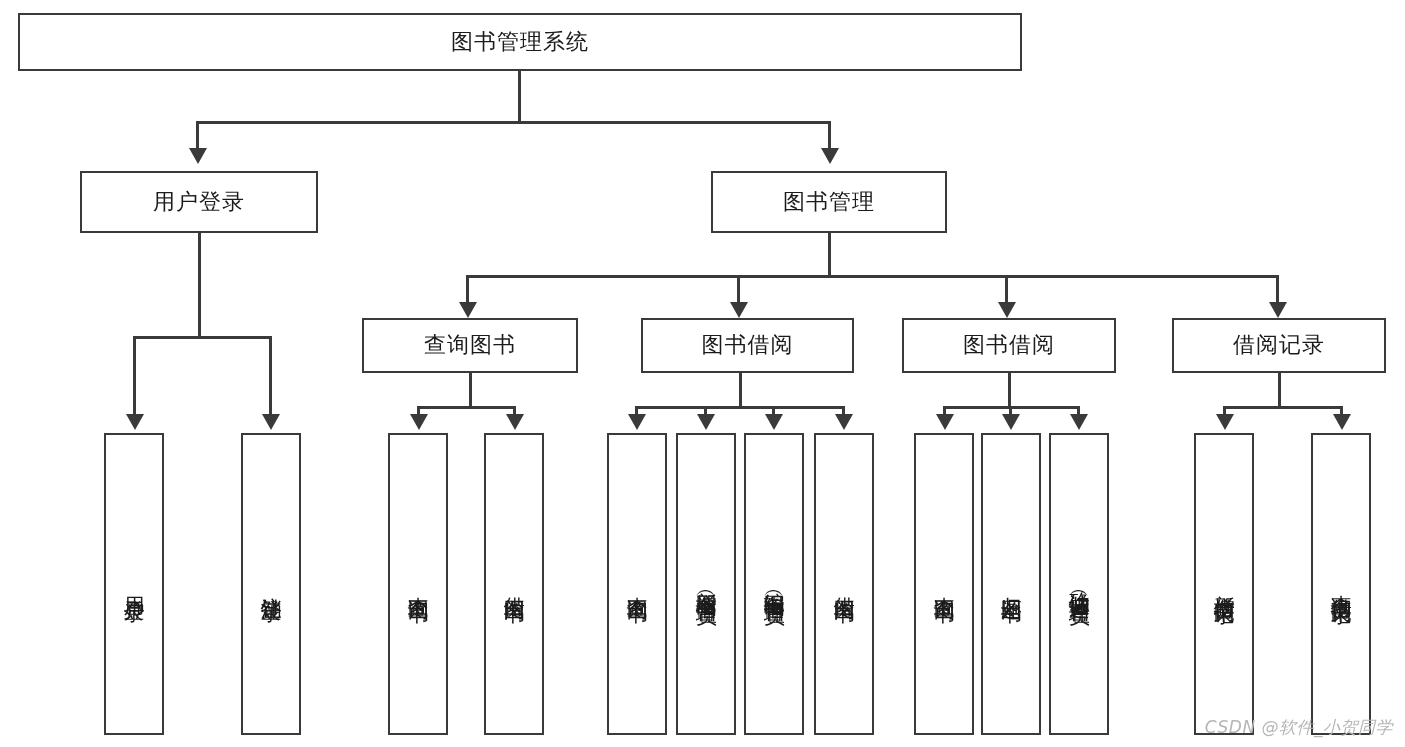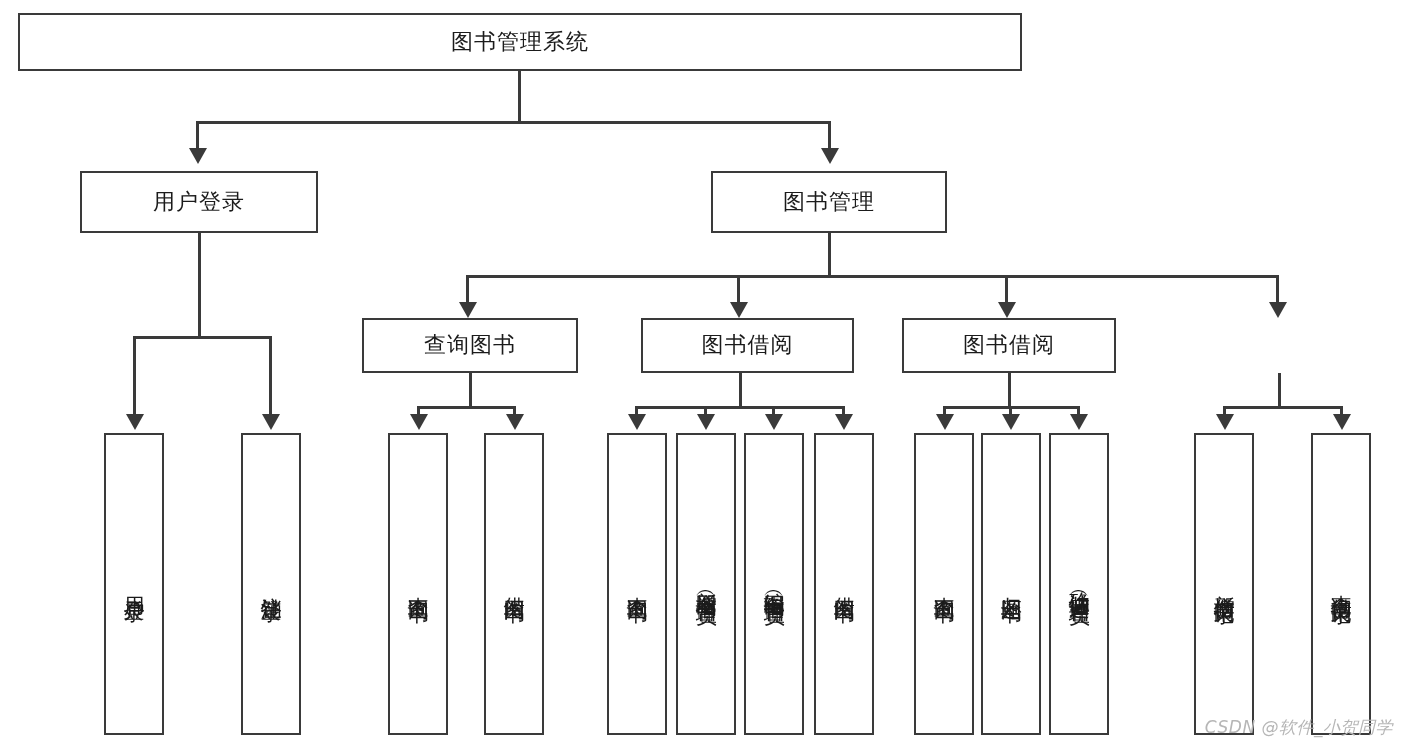--- a/index.html
+++ b/index.html
@@ -121,20 +121,23 @@
 
   <div class="node horiz" style="left:362px; top:318px; width:216px; height:55px;">
     <span>查询图书</span>
   </div>
   <div class="node horiz" style="left:633px; top:318px; width:213px; height:55px;margin-left:8px;">
     <span>图书借阅</span>
   </div>
   <div class="node horiz" style="left:902px; top:318px; width:214px; height:55px;">
     <span>图书借阅</span>
   </div>
+  <div class="node horiz" style="left:1172px; top:318px; width:214px; height:55px;">
+    <span>借阅记录</span>
+  </div>
 
   <div class="edge v" style="left:469px; top:373px; width:3px; height:35px;"></div>
   <div class="edge h" style="left:417px; top:406px; width:99px; height:3px;"></div>
   <div class="edge v" style="left:417px; top:406px; width:3px; height:10px;"></div>
   <div class="arrow" style="left:410px; top:414px;"></div>
   <div class="edge v" style="left:513px; top:406px; width:3px; height:10px;"></div>
   <div class="arrow" style="left:506px; top:414px;"></div>
 
   <div class="edge v" style="left:739px; top:373px; width:3px; height:35px;"></div>
   <div class="edge h" style="left:635px; top:406px; width:210px; height:3px;"></div>

